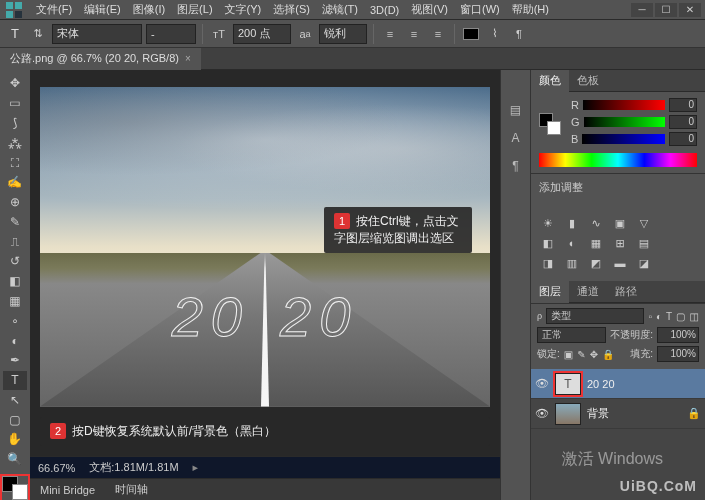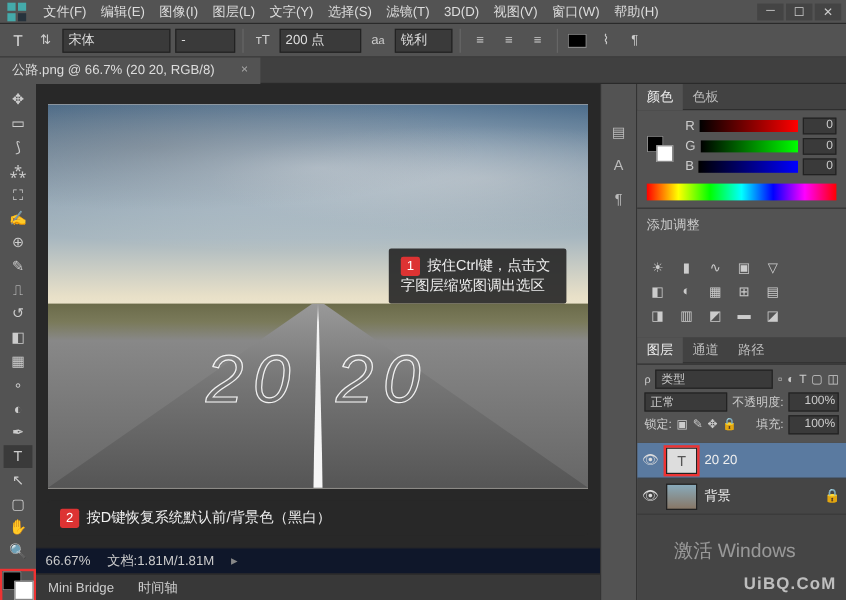--- a/index.html
+++ b/index.html
@@ -8,21 +8,21 @@
 .menubar .logo{width:20px;height:16px;margin-right:6px;display:flex;align-items:center;justify-content:center}
 .menubar .mitem{padding:0 6px;font-size:11px;color:#ddd;cursor:pointer}
 .menubar .winctl{margin-left:auto;display:flex;gap:2px}
 .menubar .winbtn{width:22px;height:14px;background:#444;display:flex;align-items:center;justify-content:center;color:#ccc;font-size:10px}
 .optbar{height:28px;background:#535353;display:flex;align-items:center;padding:0 6px;gap:4px;border-bottom:1px solid #333}
 .optbar .tool-ico{width:18px;height:18px;display:flex;align-items:center;justify-content:center;color:#ddd;font-size:13px}
 .optbar .sel{background:#3a3a3a;border:1px solid #222;height:20px;padding:0 4px;display:flex;align-items:center;font-size:11px;color:#ddd}
 .optbar .ico{width:20px;height:20px;display:flex;align-items:center;justify-content:center;color:#ccc}
 .optbar .sep{width:1px;height:20px;background:#666;margin:0 2px}
 .tabbar{height:22px;background:#404040;display:flex;align-items:center;border-bottom:1px solid #2a2a2a}
-.tabbar .tab{padding:0 10px;height:22px;display:flex;align-items:center;background:#535353;color:#ddd;font-size:11px;gap:22px}
+.tabbar .tab{padding:0 10px;height:22px;display:flex;align-items:center;background:#535353;color:#ddd;font-size:11px;gap:6px}
 .tabbar .tab .x{font-size:10px;color:#aaa}
 .main{display:flex;height:430px}
 .toolbox{width:30px;background:#535353;display:flex;flex-direction:column;align-items:center;padding-top:4px;gap:1px}
 .toolbox .t{width:24px;height:20px;display:flex;align-items:center;justify-content:center;color:#ccc;font-size:12px;position:relative}
 .toolbox .t.active{background:#3a3a3a}
 .toolbox .swatch{width:26px;height:26px;position:relative;margin-top:6px}
 .toolbox .swatch .fg{position:absolute;width:16px;height:16px;background:#000;border:1px solid #888;top:0;left:0}
 .toolbox .swatch .bg{position:absolute;width:16px;height:16px;background:#fff;border:1px solid #888;bottom:0;right:0}
 .red-box{outline:2px solid #e33}
 .canvas-area{flex:1;background:#282828;position:relative;display:flex;flex-direction:column}
@@ -115,21 +115,21 @@
   <div class="tool-ico">T</div>
   <div class="ico">⇅</div>
   <div class="sel" style="width:90px">
       <span>宋体</span>
     </div>
   <div class="sel" style="width:50px">
       <span>-</span>
     </div>
   <div class="sep"></div>
   <div class="ico">тT</div>
-  <div class="sel" style="width:68px">
+  <div class="sel" style="width:58px">
       <span>200 点</span>
     </div>
   <div class="ico">a<sub>a</sub></div>
   <div class="sel" style="width:48px">
       <span>锐利</span>
     </div>
   <div class="sep"></div>
   <div class="ico">≡</div>
   <div class="ico">≡</div>
   <div class="ico">≡</div>

